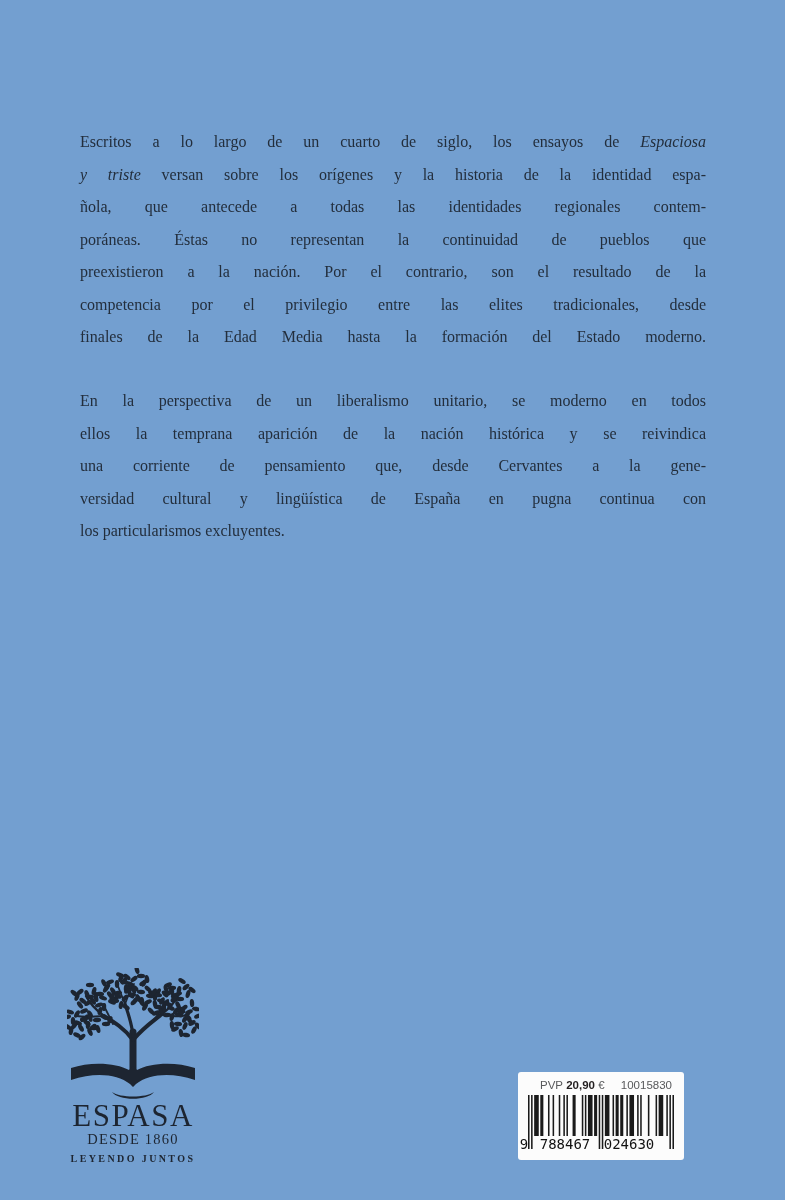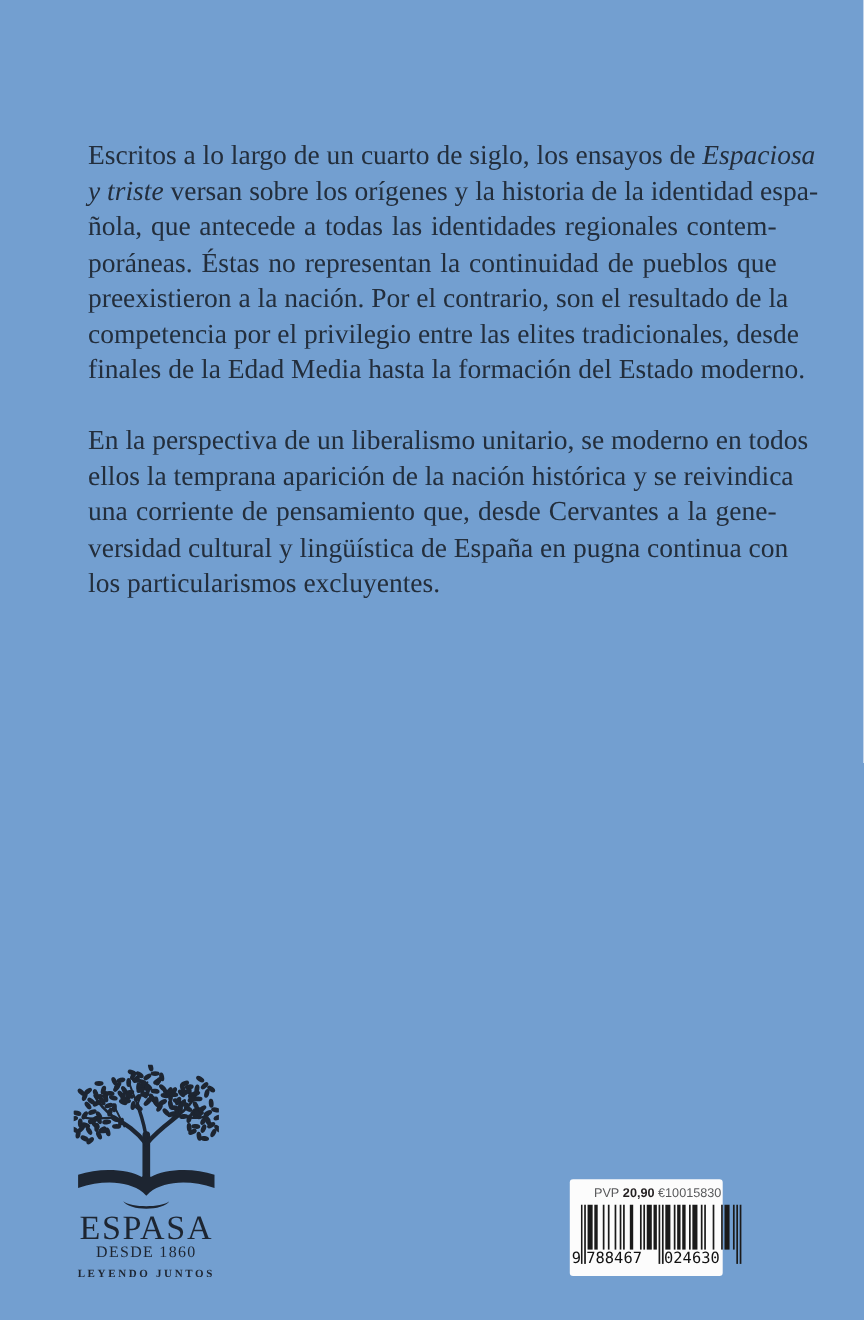--- a/index.html
+++ b/index.html
@@ -10,21 +10,21 @@
     background:#739fd0;
     overflow:hidden;
     font-family:"Liberation Serif", serif;
   }
   
   .para{
     position:absolute;
     left:80px;
     width:626px;
     color:#232e3c;
-    font-size:25px;
+    font-size:16px;
   }
   .para-1{top:126px;}
   .para-2{top:385px;}
   .line{
     line-height:32.5px;
     height:32.5px;
     text-align:justify;
     text-align-last:justify;
     white-space:nowrap;
   }
@@ -58,21 +58,21 @@
     font-size:10px;
     font-weight:bold;
     letter-spacing:2.4px;
     line-height:12px;
     margin-top:6px;
   }
   
   .bcbox{
     position:absolute;
     left:518px;top:1072px;
-    width:139px;height:88px;
+    width:166px;height:88px;
     background:#fcfcfc;
     border-radius:3px;
   }
   .bclabels{
     position:absolute;
     top:7px;left:22px;right:12px;
     display:flex;
     justify-content:space-between;
     font-family:"Liberation Sans", sans-serif;
     font-size:11.5px;
@@ -83,21 +83,21 @@
   .bars{position:absolute;left:10px;top:23px;}
   .bcdigits{
     position:absolute;
     top:64px;left:0;width:100%;height:16px;
     font-family:"DejaVu Sans Mono", monospace;
     font-size:14px;
     color:#121212;
     line-height:16px;
   }
   .d-first{position:absolute;left:1px;top:0;width:10px;text-align:center;}
-  .d-left{position:absolute;left:15px;top:0;width:64px;text-align:left;}
+  .d-left{position:absolute;left:15px;top:0;width:64px;text-align:center;}
   .d-right{position:absolute;left:79px;top:0;width:64px;text-align:center;}
 </style>
 </head>
 <body>
 
 <div class="cover">
 
   <div class="para para-1">
       <div class="line"><span>Escritos a lo largo de un cuarto de siglo, los ensayos de </span><em>Espaciosa</em></div>
       <div class="line"><em>y triste</em><span> versan sobre los orígenes y la historia de la identidad espa-</span></div>

